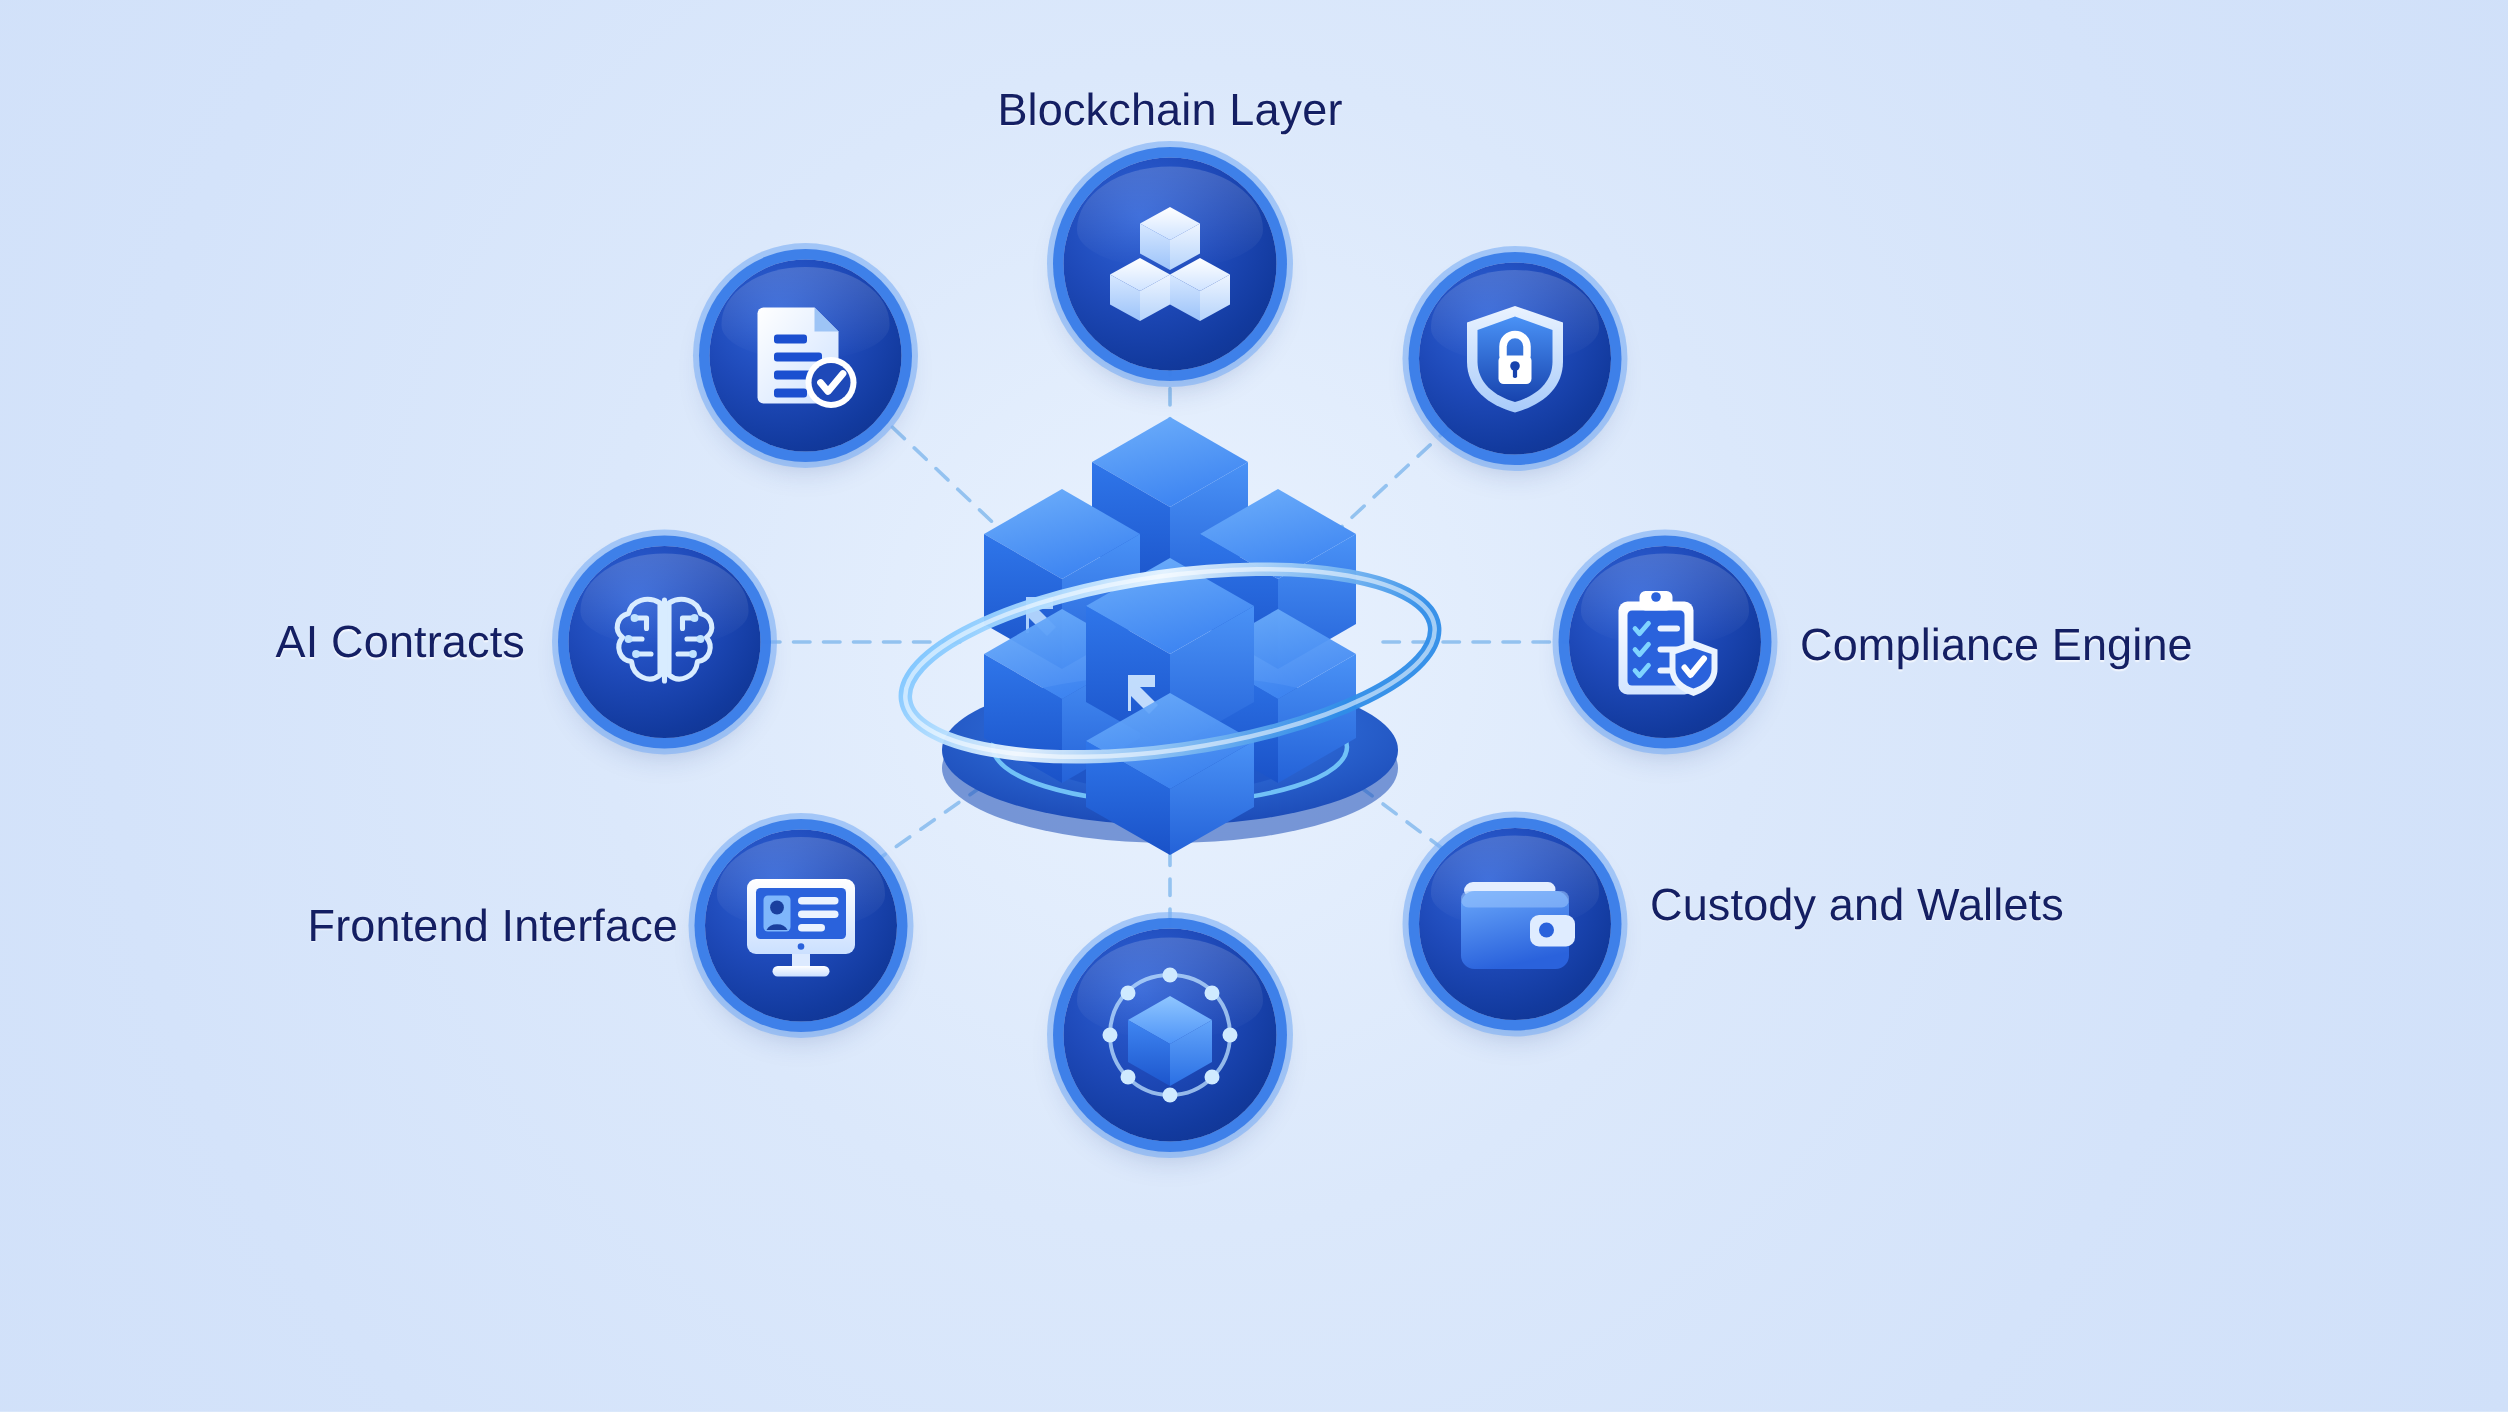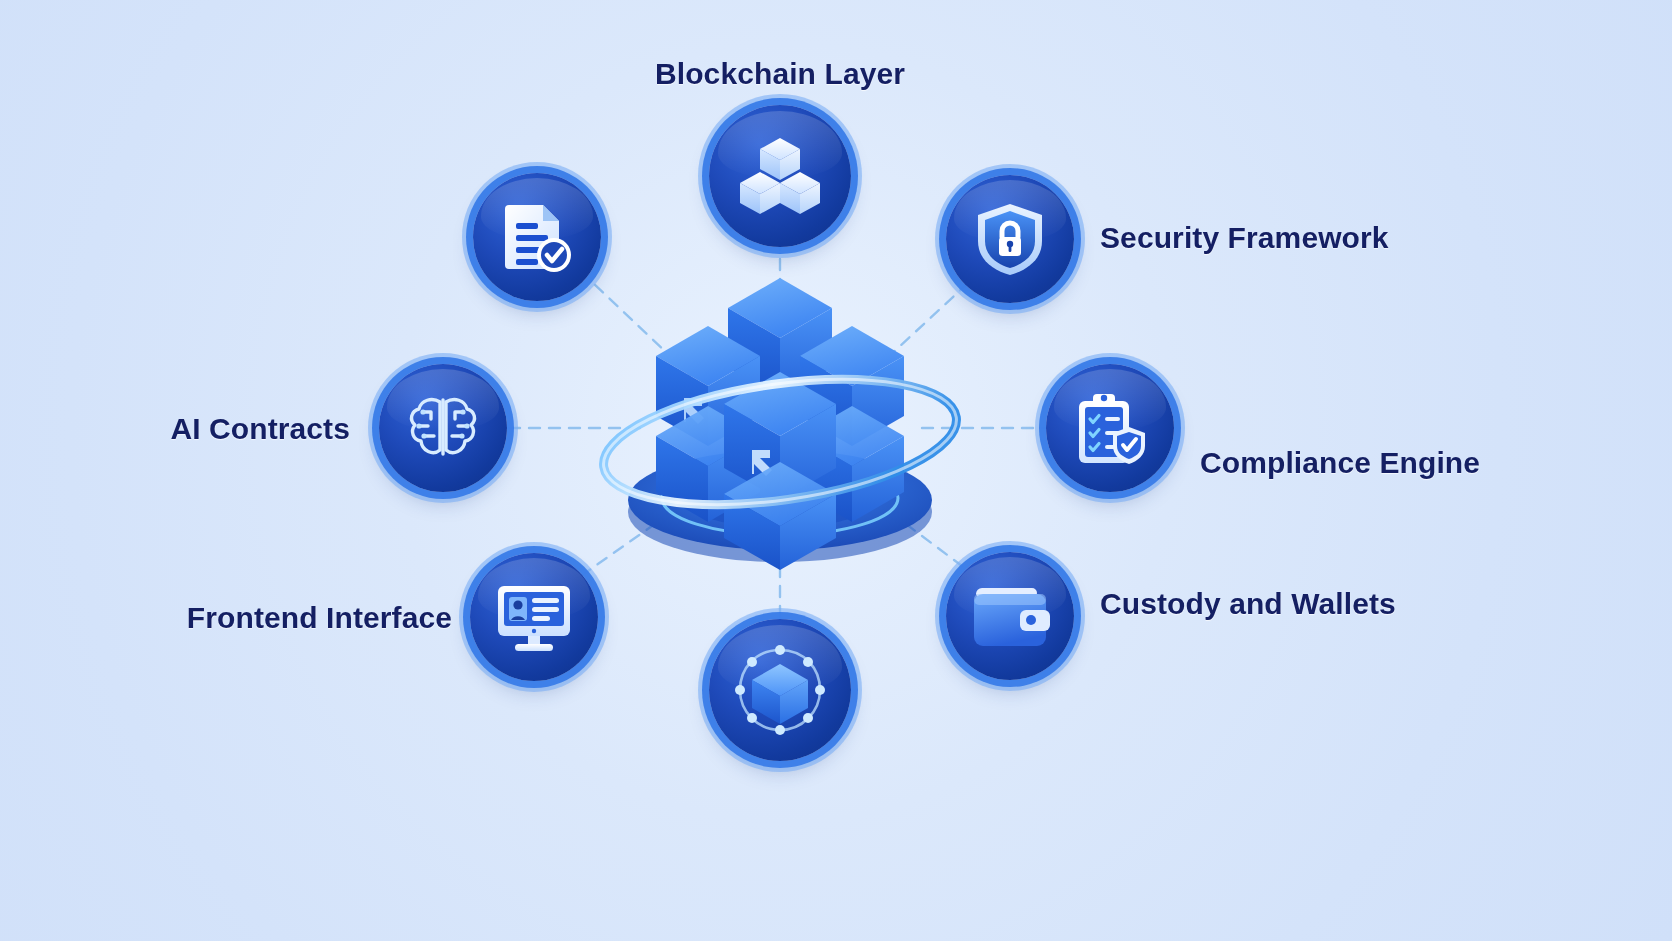--- a/index.html
+++ b/index.html
@@ -33,21 +33,21 @@
     border-radius:50% 50% 50% 50%/62% 62% 38% 38%;
     background:linear-gradient(180deg,rgba(255,255,255,.17),rgba(255,255,255,0));
     pointer-events:none;
   }
   .badge.big{width:142px;height:142px;}
   .badge svg{position:relative;z-index:2;}
 
   
   .label{
     position:absolute;white-space:nowrap;
-    font-size:30px;font-weight:700;color:#141f63;
+    font-size:30px;font-weight:400;color:#141f63;
     letter-spacing:.1px;
     text-shadow:0 1px 1px rgba(255,255,255,.75);
   }
   .label.r{transform:translate(0,-50%);}
   .label.l{transform:translate(-100%,-50%);}
   .label.c{transform:translate(-50%,-50%);}
 
   
   #hub{position:absolute;left:780px;top:420px;transform:translate(-50%,-50%);
        width:440px;height:340px;}
@@ -234,21 +234,20 @@
         </defs>
         <path d="M38,3 L70,14 V40 C70,58 56,69 38,74 C20,69 6,58 6,40 V14 Z" fill="url(#i3a)"></path>
         <path d="M38,10 L63,19 V40 C63,54 52,63 38,67 C24,63 13,54 13,40 V19 Z" fill="url(#i3b)"></path>
         <rect x="27" y="36" width="22" height="19" rx="3.5" fill="#ffffff"></rect>
         <path d="M30,36 v-6 a8,8 0 0 1 16,0 v6" stroke="#ffffff" stroke-width="5" fill="none" stroke-linecap="round"></path>
         <circle cx="38" cy="43" r="3.2" fill="#1743ad"></circle>
         <rect x="36.6" y="44" width="2.8" height="7" rx="1.2" fill="#1743ad"></rect>
       </svg>
     </div>
   </div>
-  <div class="label r" style="left:1100px;top:238px;">Security Framework</div>
 
   <div class="node" style="left:443px;top:428px;">
     <div class="badge">
       <svg width="78" height="72" viewBox="0 0 78 72">
         <g fill="none" stroke="#d8ecff" stroke-width="3.4" stroke-linecap="round" stroke-linejoin="round">
           <path d="M36,10 C28,5 17,8 15,17 C7,19 5,28 11,33 C6,39 9,48 17,49 C18,59 29,64 36,58 Z"></path>
           <path d="M42,10 C50,5 61,8 63,17 C71,19 73,28 67,33 C72,39 69,48 61,49 C60,59 49,64 42,58 Z"></path>
           <path d="M39,8 v54"></path>
           <path d="M27,20 h-8 M27,20 v7"></path>
           <path d="M24,34 h-9 M30,44 h-10"></path>
@@ -290,21 +289,21 @@
           <path d="M19,30 l3,3.5 l6,-7"></path>
           <path d="M19,44 l3,3.5 l6,-7"></path>
           <path d="M19,58 l3,3.5 l6,-7"></path>
         </g>
         <path d="M58,38 L74,44 V57 C74,66 67,72 58,75 C49,72 42,66 42,57 V44 Z" fill="#eaf3ff"></path>
         <path d="M58,43 L70,47 V57 C70,64 64,68 58,70 C52,68 46,64 46,57 V47 Z" fill="#2a62dc"></path>
         <path d="M52,56 l4,5 l9,-11" stroke="#ffffff" stroke-width="4" fill="none" stroke-linecap="round" stroke-linejoin="round"></path>
       </svg>
     </div>
   </div>
-  <div class="label r" style="left:1200px;top:431px;margin-top:32px;">Compliance Engine</div>
+  <div class="label r" style="left:1200px;top:431px;">Compliance Engine</div>
 
   <div class="node" style="left:534px;top:617px;">
     <div class="badge">
       <svg width="80" height="74" viewBox="0 0 80 74">
         <defs>
           <linearGradient id="i6a" x1="0" y1="0" x2="0" y2="1">
               <stop offset="0" stop-color="#ffffff"></stop>
               <stop offset="1" stop-color="#cbe0ff"></stop>
             </linearGradient>
         </defs>

